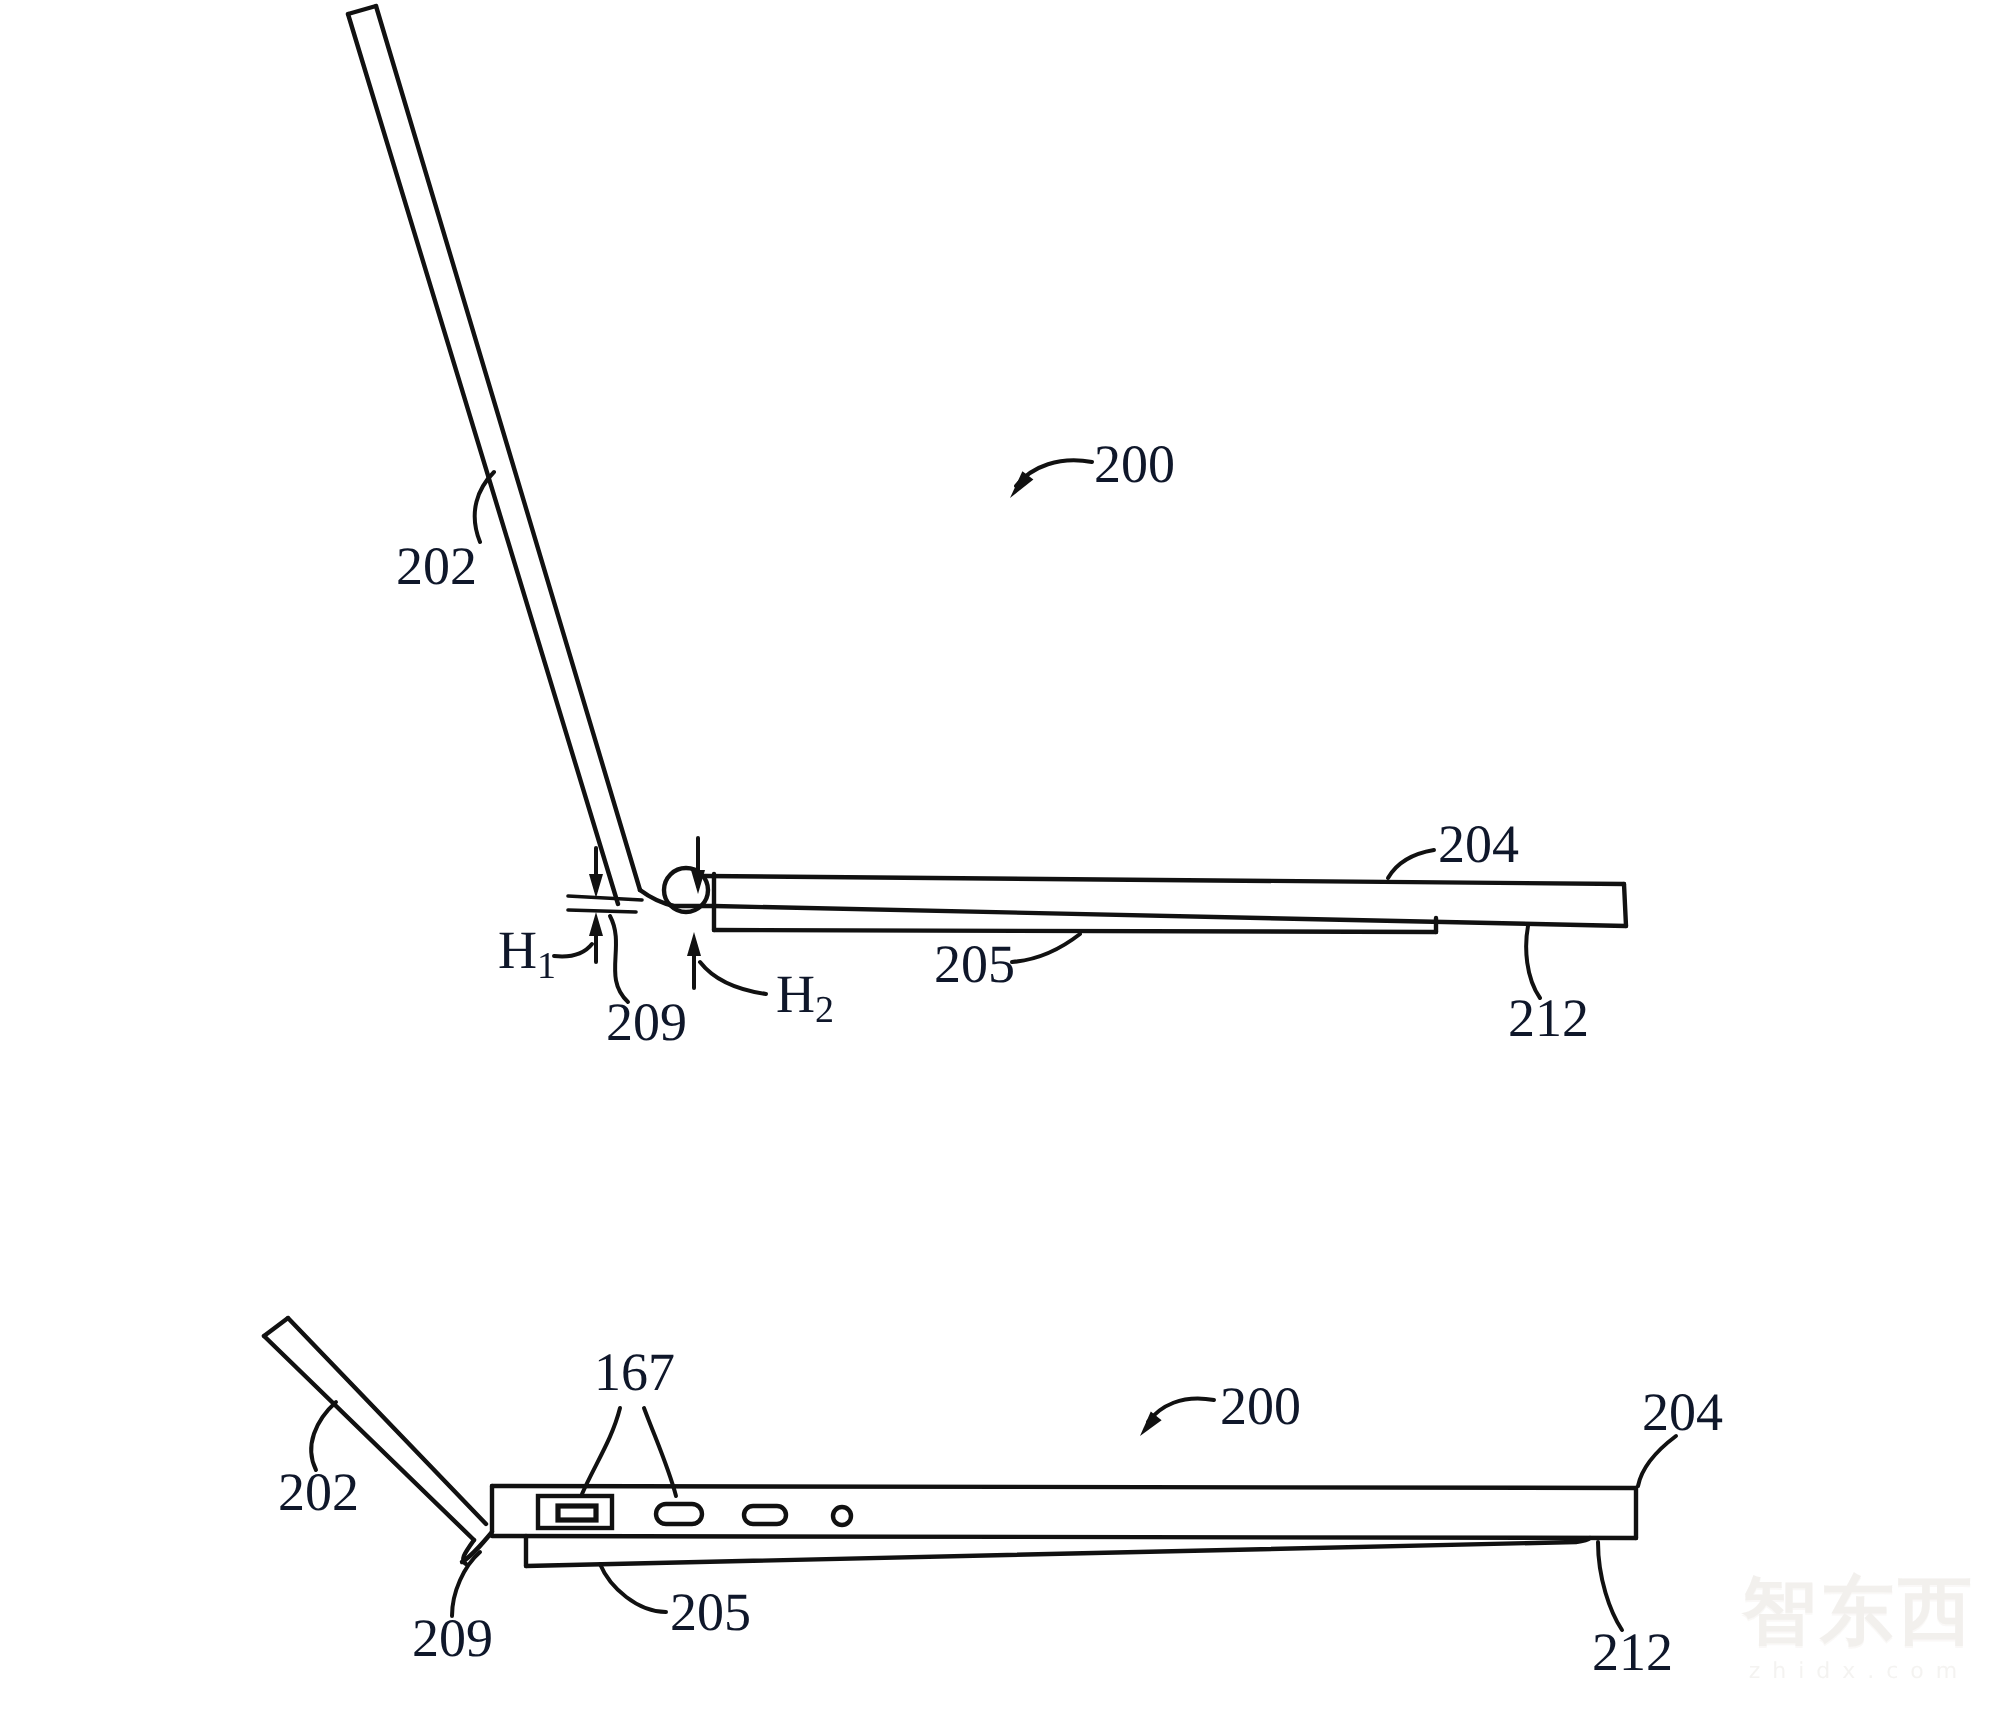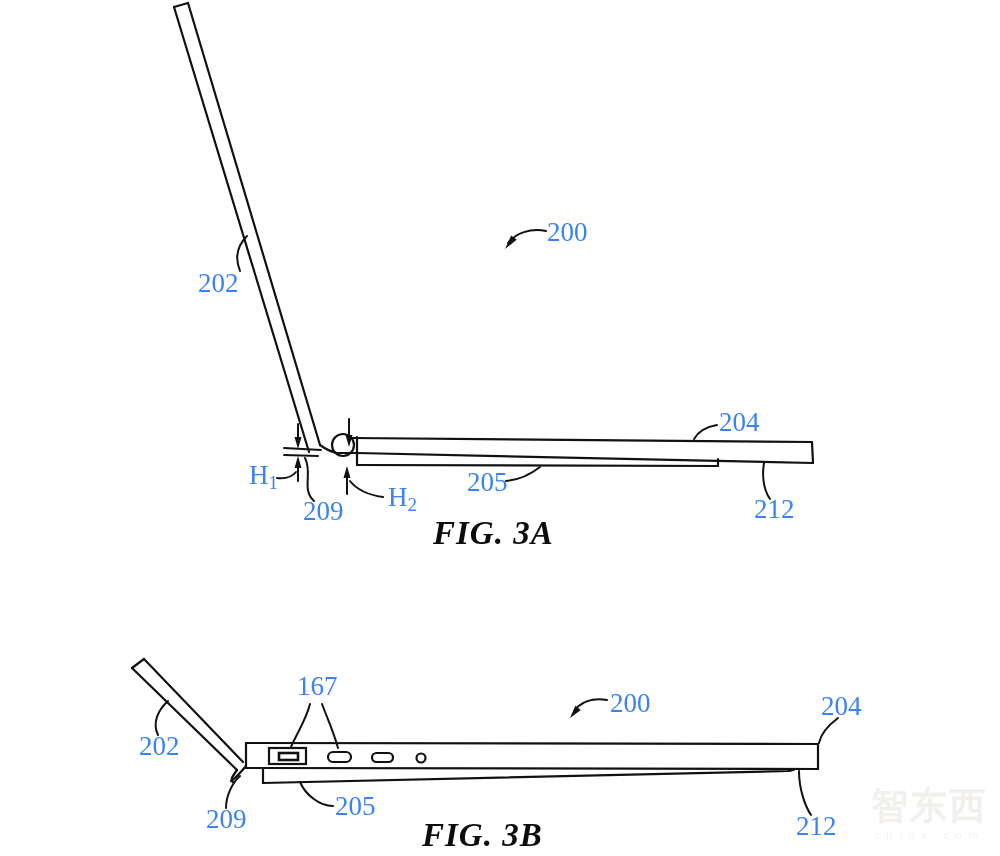--- a/index.html
+++ b/index.html
@@ -2,21 +2,21 @@
 <html><head>
 <meta charset="utf-8">
 <style>
   html,body{margin:0;padding:0;background:#fff;}
   #stage{
     position:relative;width:1000px;height:856px;background:#ffffff;overflow:hidden;
     font-family:"Liberation Serif","DejaVu Serif",serif;color:#111;
   }
   #art{position:absolute;left:0;top:0;}
   .ref{
-    position:absolute;font-size:27px;line-height:1;color:#3b82f6;
+    position:absolute;font-size:27px;line-height:1;color:#0f172a;
     font-family:"Liberation Serif","DejaVu Serif",serif;white-space:nowrap;
   }
   .ref sub{font-size:19px;line-height:1;vertical-align:-5px;}
   .caption{
     position:absolute;font-size:33px;font-weight:bold;font-style:italic;
     letter-spacing:1px;color:#0c0c0c;white-space:nowrap;
   }
   .watermark{
     position:absolute;right:12px;bottom:14px;text-align:center;
     opacity:0.55;user-select:none;
@@ -150,36 +150,34 @@
   <div class="ref" style="left:303px;top:498px">209</div>
 
   <div class="ref" style="left:249px;top:462px">
     <span>H</span><sub>1</sub>
   </div>
 
   <div class="ref" style="left:388px;top:484px">
     <span>H</span><sub>2</sub>
   </div>
 
-  <div class="caption" style="left:433px;top:515px">FIG. 3A</div>
 
   <div class="ref" style="left:139px;top:733px">202</div>
 
   <div class="ref" style="left:297px;top:673px">167</div>
 
   <div class="ref" style="left:610px;top:690px">200</div>
 
   <div class="ref" style="left:821px;top:693px">204</div>
 
   <div class="ref" style="left:206px;top:806px">209</div>
 
   <div class="ref" style="left:335px;top:793px">205</div>
 
   <div class="ref" style="left:796px;top:813px">212</div>
 
-  <div class="caption" style="left:422px;top:817px">FIG. 3B</div>
 
   <div class="watermark">
     <div class="wm-logo">智东西</div>
     <div class="wm-url">zhidx.com</div>
   </div>
 
 </div>
 
 </body></html>

